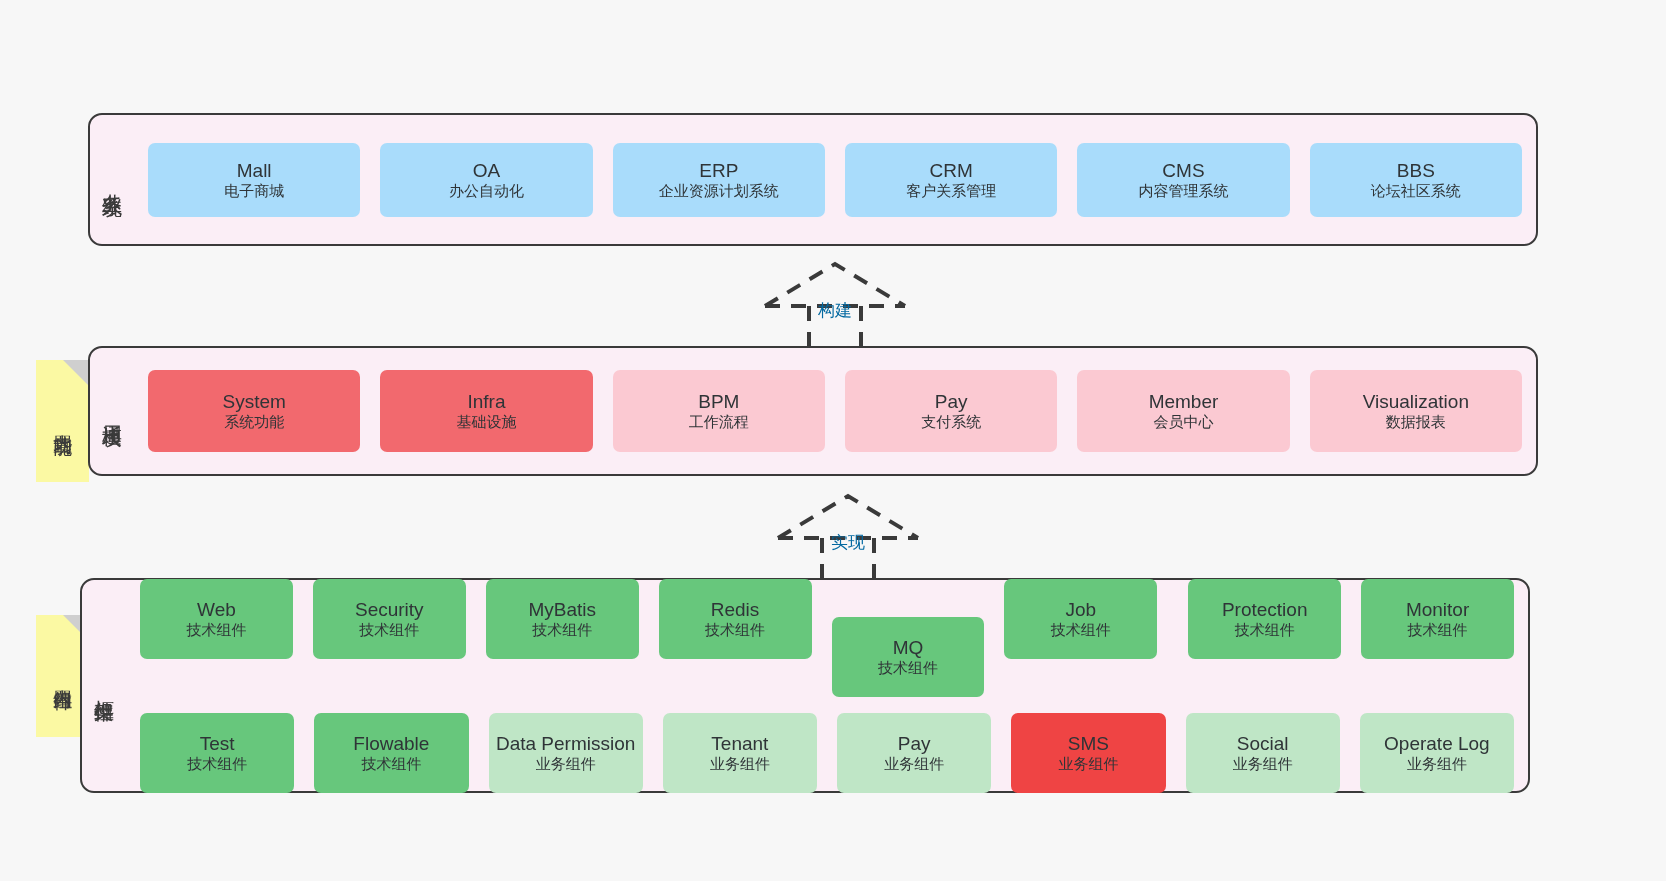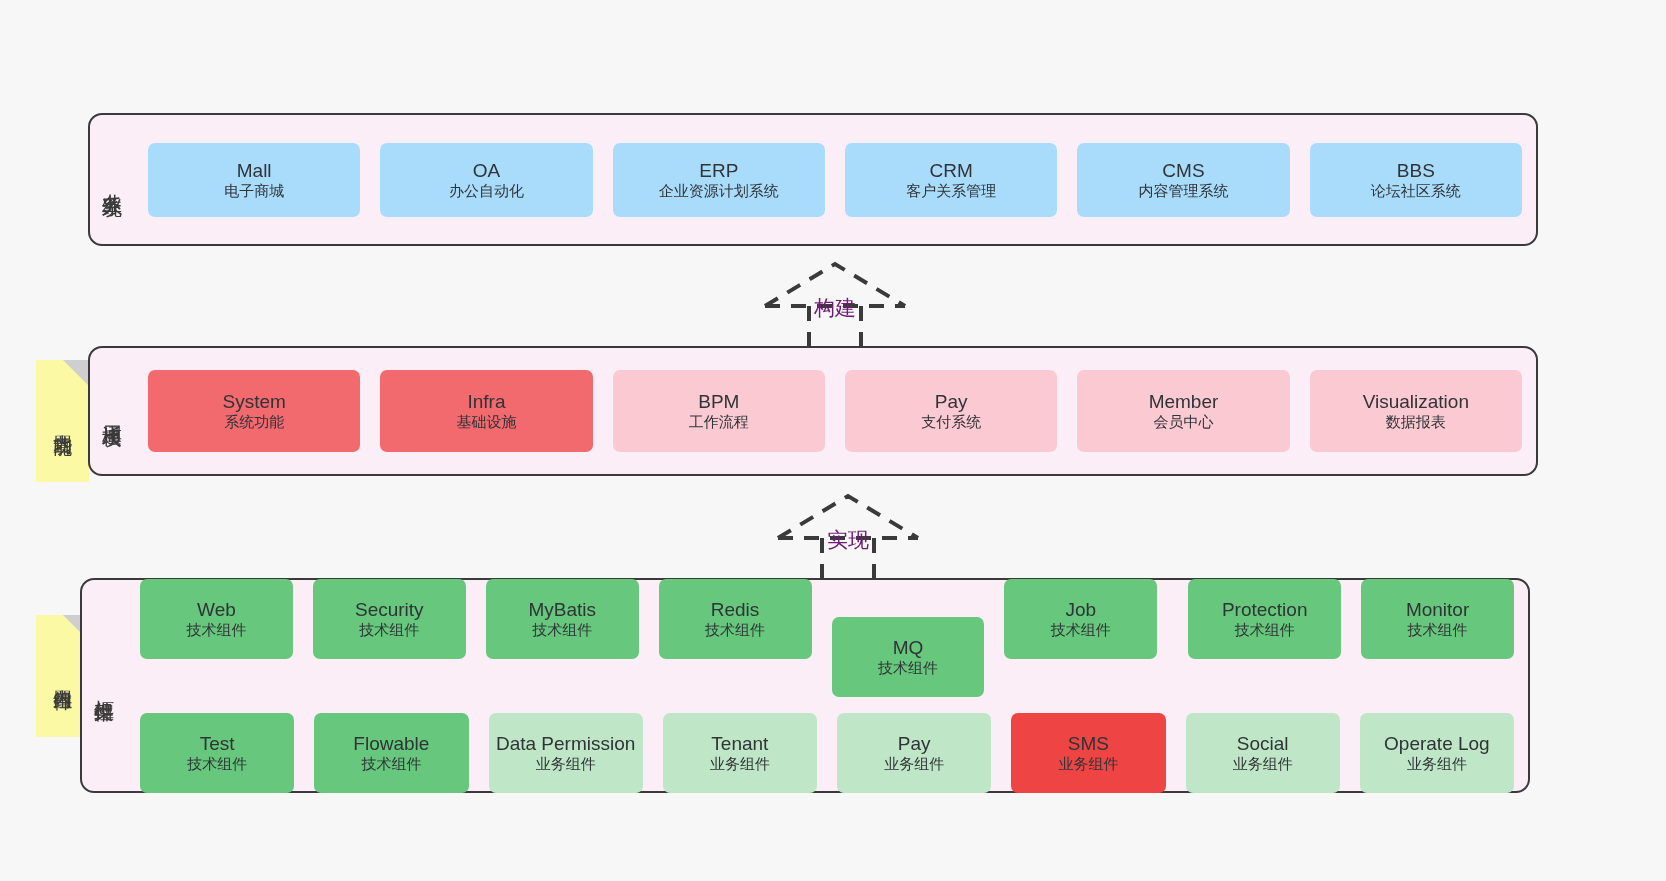--- a/index.html
+++ b/index.html
@@ -126,22 +126,22 @@
     position: absolute;
     width: 160px;
     height: 92px;
   }
   .arrow svg { display: block; }
   .arrow .arrow-label {
     position: absolute;
     left: 50%;
     transform: translateX(-50%);
     bottom: 28px;
-    font-size: 21px;
-    color: #701a75;
+    font-size: 17px;
+    color: #0369a1;
     background: transparent;
     padding: 0 2px;
     white-space: nowrap;
     user-select: none;
   }
 </style>
 </head>
 <body>
 
 <div id="canvas">

